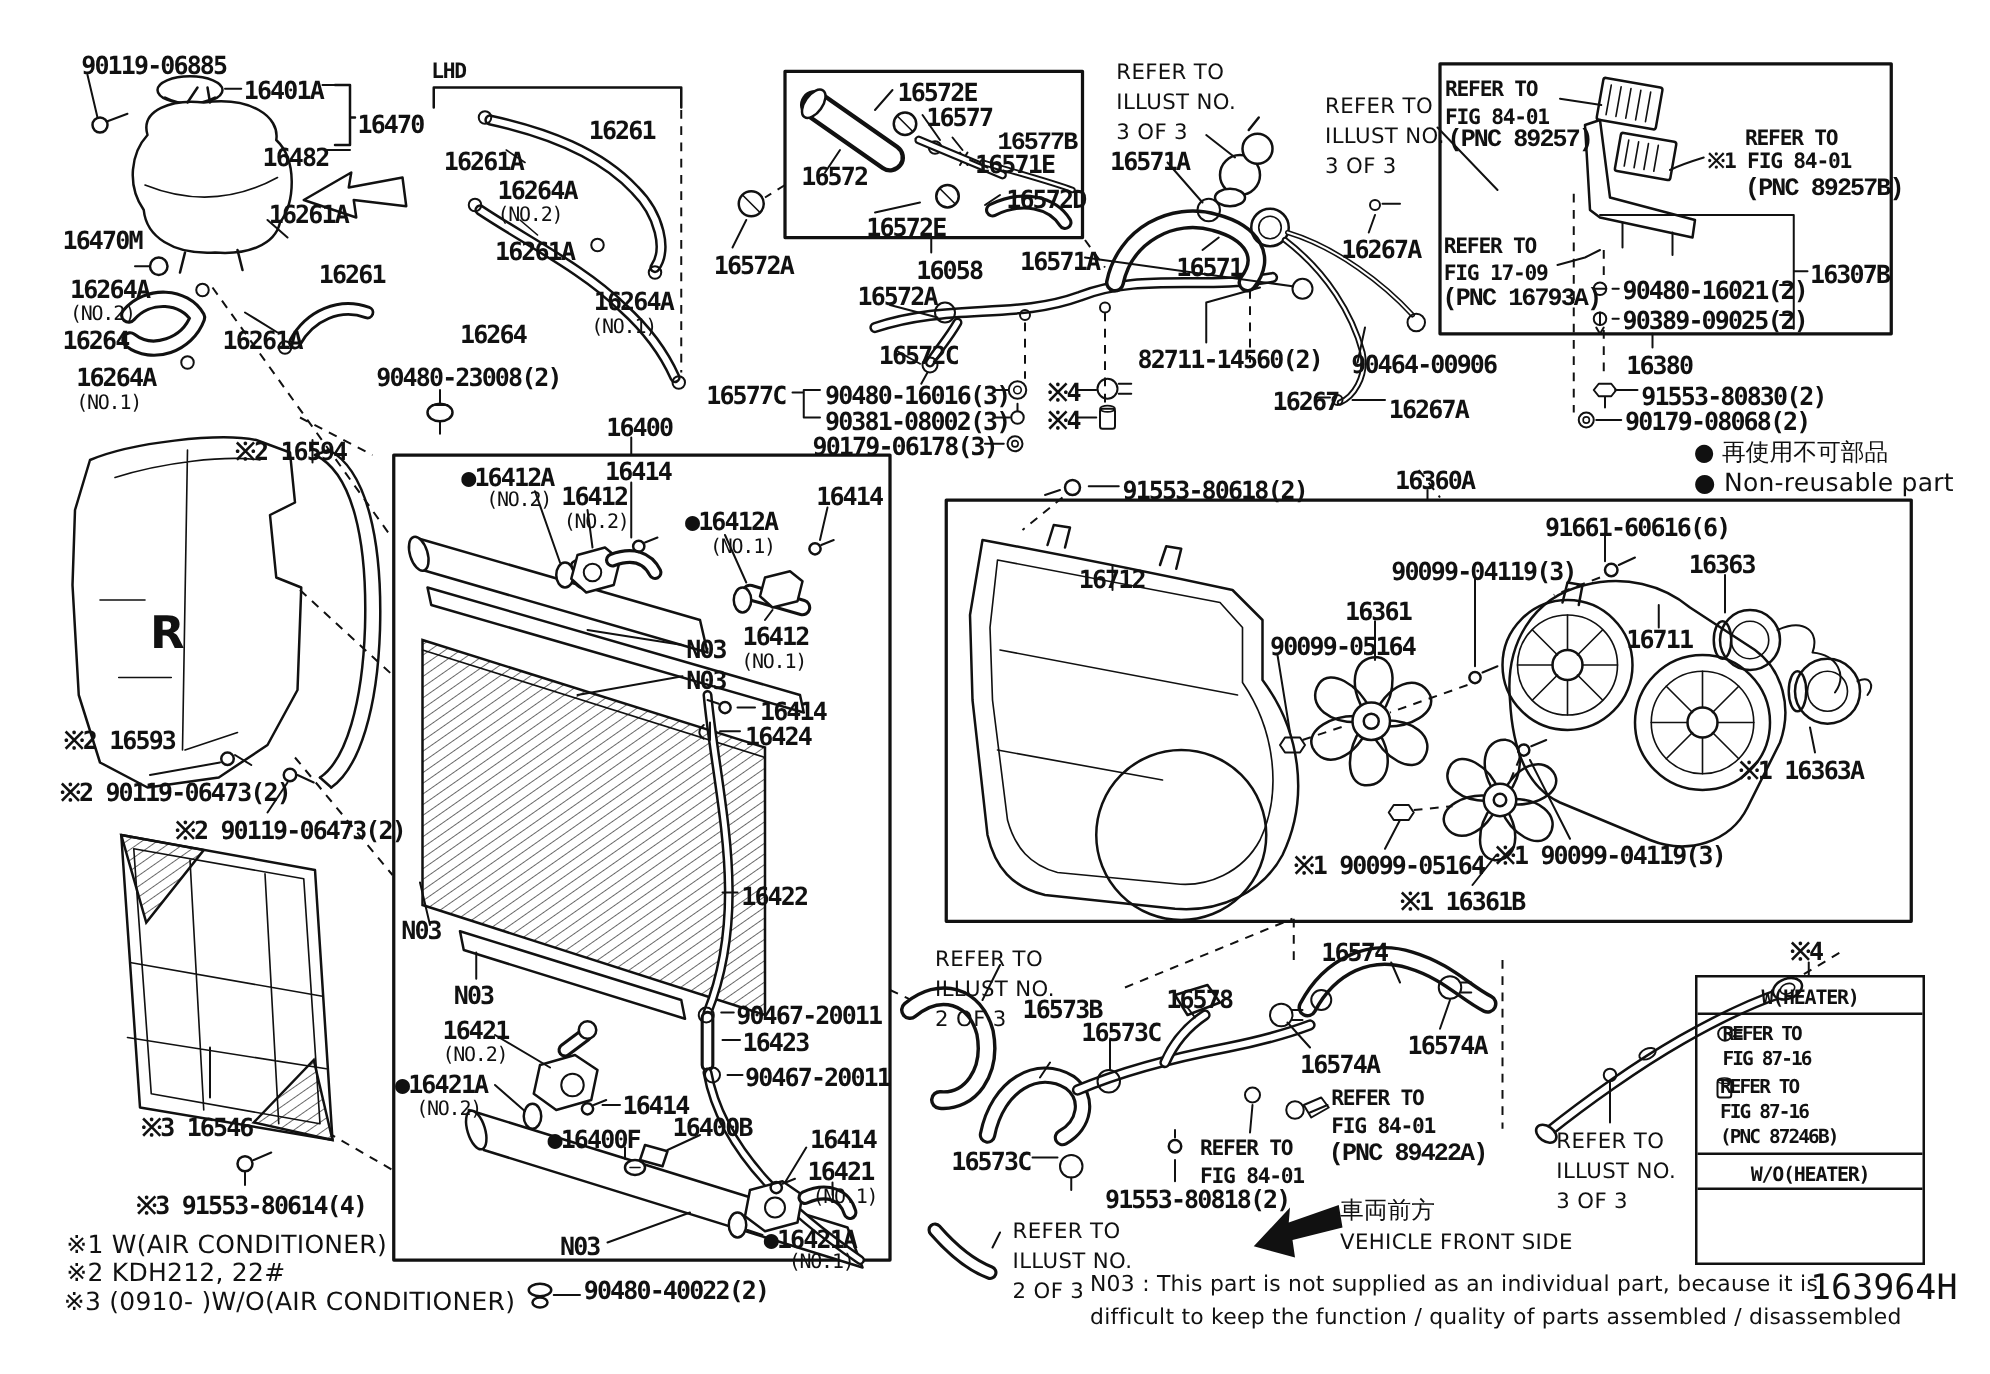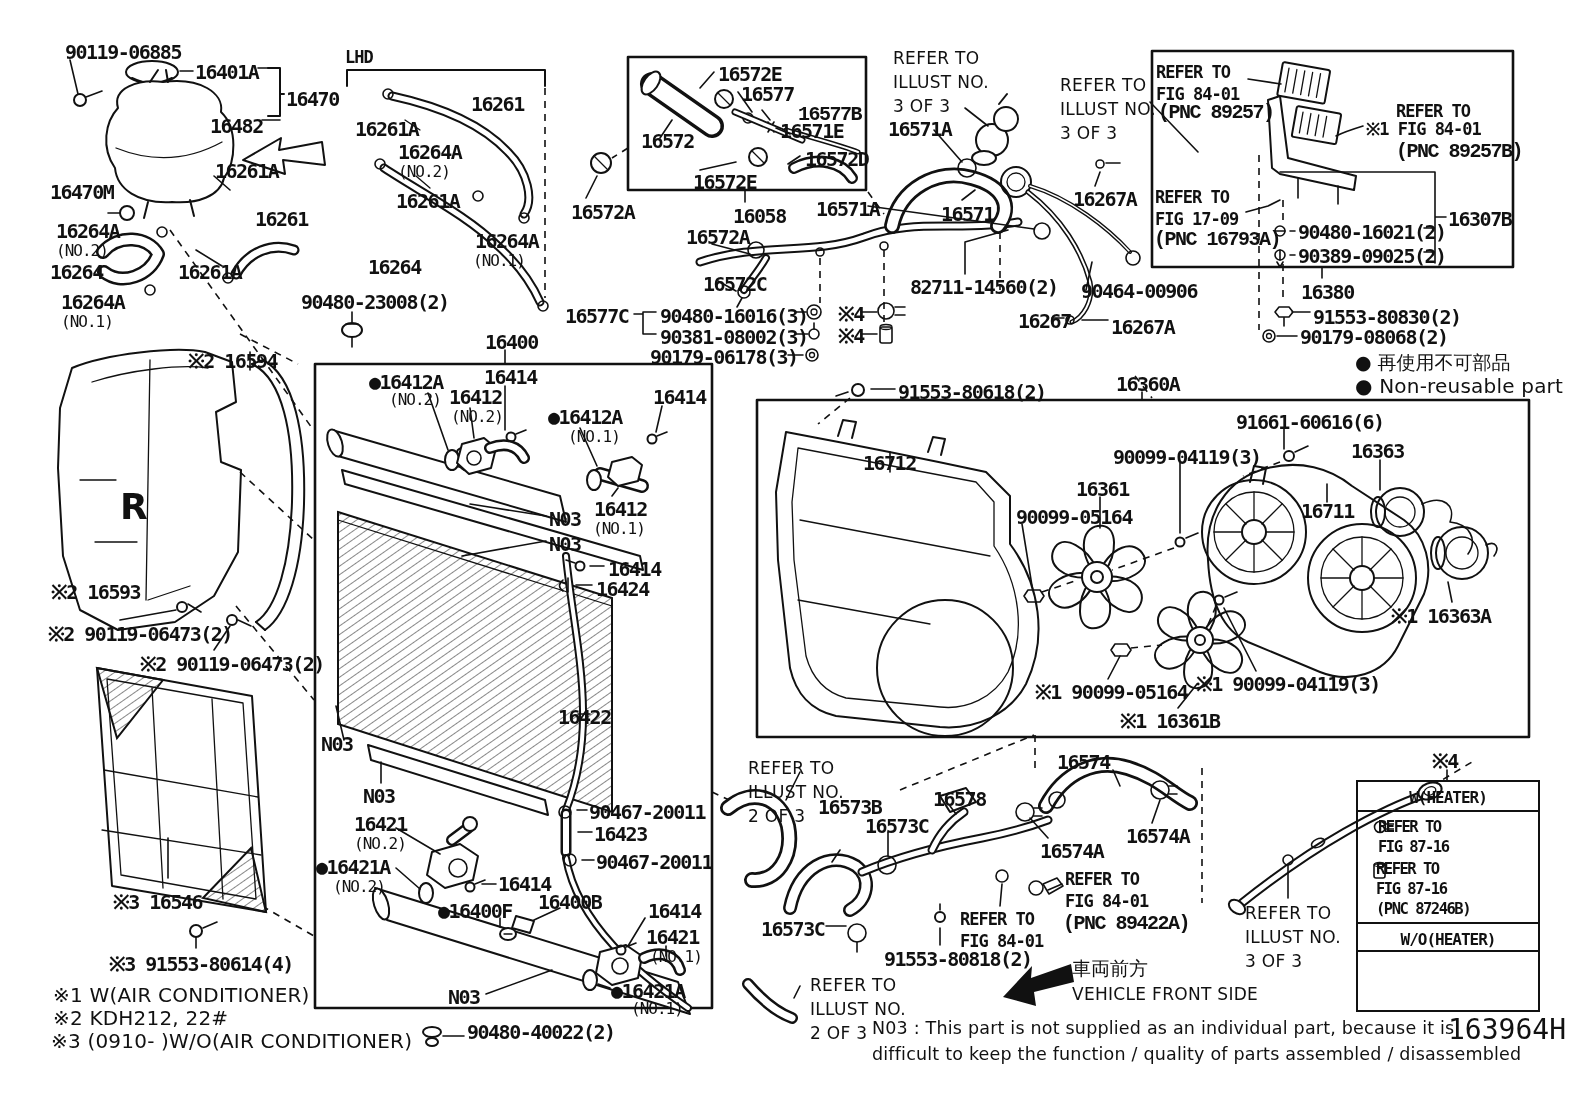--- a/index.html
+++ b/index.html
@@ -526,21 +526,21 @@
       <div class="lbl pn" style="left: 484px; top: 366px;">16414</div>
       <div class="lbl pn" style="left: 548px; top: 406px;">●16412A</div>
       <div class="lbl sub" style="left: 568px; top: 428px;">(NO.1)</div>
       <div class="lbl pn" style="left: 653px; top: 386px;">16414</div>
       <div class="lbl pn" style="left: 594px; top: 498px;">16412</div>
       <div class="lbl sub" style="left: 593px; top: 520px;">(NO.1)</div>
       <div class="lbl pn" style="left: 549px; top: 508px;">N03</div>
       <div class="lbl pn" style="left: 549px; top: 533px;">N03</div>
       <div class="lbl pn" style="left: 608px; top: 558px;">16414</div>
       <div class="lbl pn" style="left: 596px; top: 578px;">16424</div>
-      <div class="lbl pn" style="left: 558px; top: 706px; text-align: right;">16422</div>
+      <div class="lbl pn" style="left: 593px; top: 706px; text-align: right;">16422</div>
       <div class="lbl pn" style="left: 321px; top: 733px;">N03</div>
       <div class="lbl pn" style="left: 363px; top: 785px;">N03</div>
       <div class="lbl pn" style="left: 589px; top: 801px;">90467-20011</div>
       <div class="lbl pn" style="left: 594px; top: 823px;">16423</div>
       <div class="lbl pn" style="left: 596px; top: 851px;">90467-20011</div>
       <div class="lbl pn" style="left: 354px; top: 813px;">16421</div>
       <div class="lbl sub" style="left: 354px; top: 835px;">(NO.2)</div>
       <div class="lbl pn" style="left: 316px; top: 856px;">●16421A</div>
       <div class="lbl sub" style="left: 333px; top: 878px;">(NO.2)</div>
       <div class="lbl pn" style="left: 498px; top: 873px;">16414</div>

